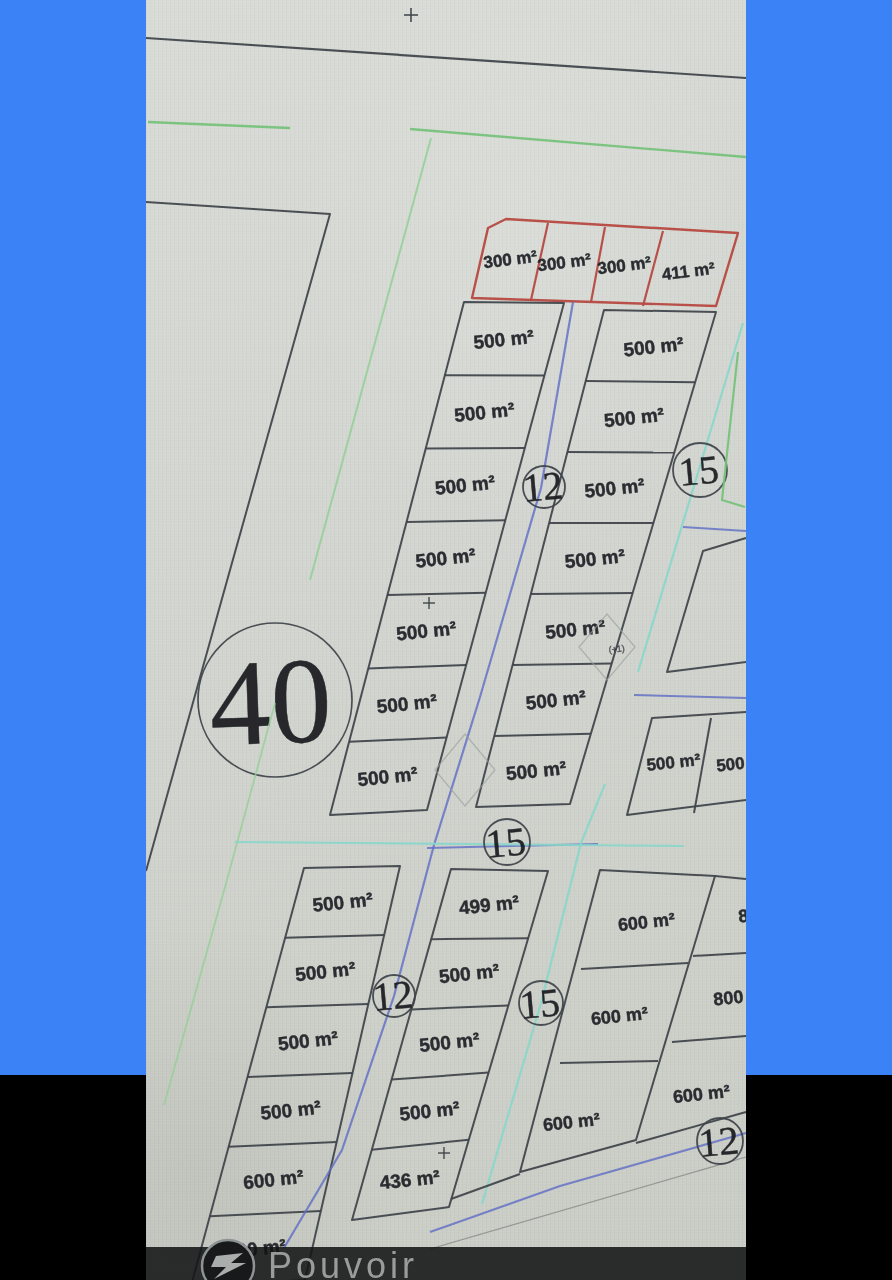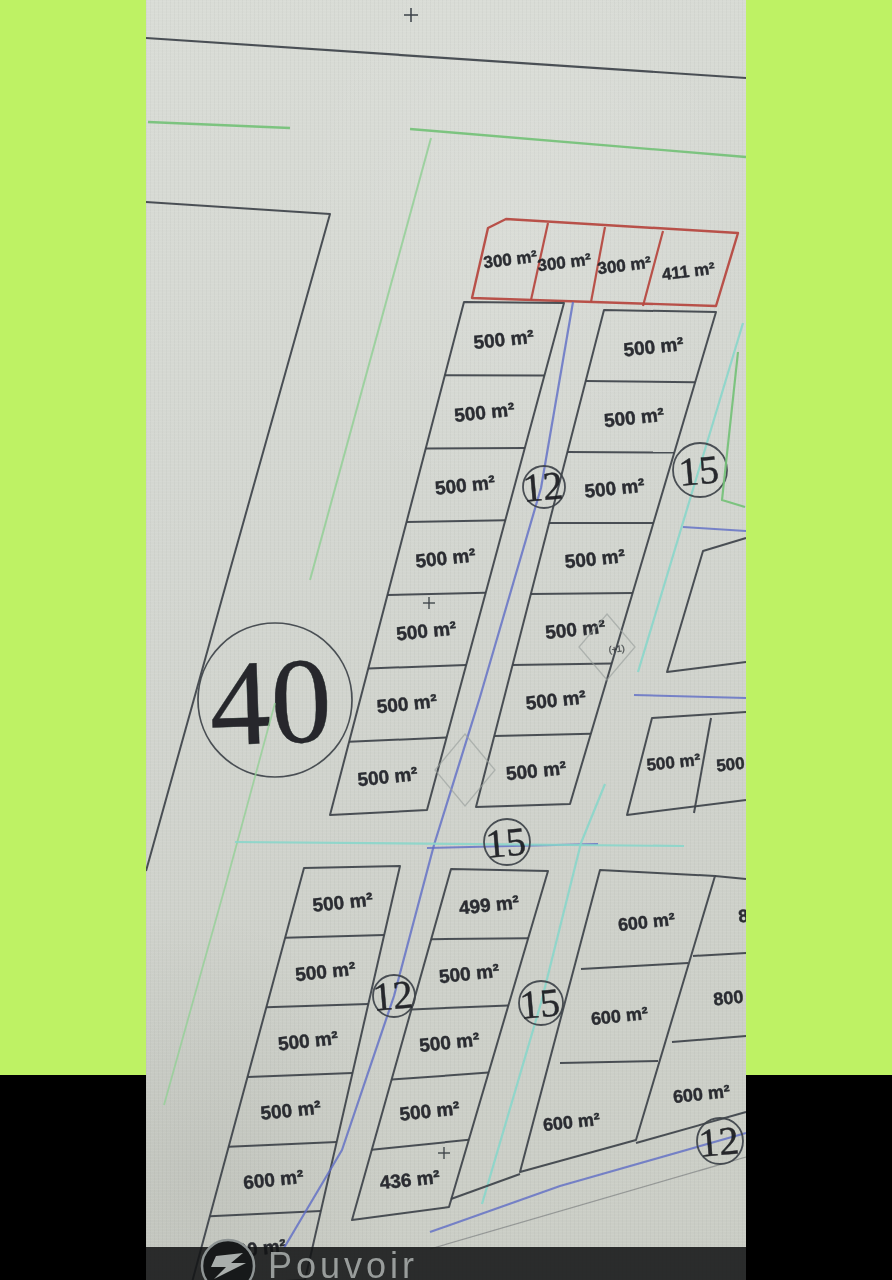--- a/index.html
+++ b/index.html
@@ -1,14 +1,14 @@
 <!DOCTYPE html>
 <html><head><meta charset="utf-8"><style>
 html,body{margin:0;padding:0;background:#000;width:892px;height:1280px;overflow:hidden}
-#stage{position:relative;width:892px;height:1075px;background:#bef264}
+#stage{position:relative;width:892px;height:1075px;background:#3b82f6}
 #content{position:absolute;left:146px;top:0;width:600px;height:1280px;
  background:linear-gradient(165deg,#d9dcd6 0%,#d3d6d0 40%,#cdd0c9 75%,#c9ccc4 100%)}
 #glare{position:absolute;left:146px;top:0;width:600px;height:1280px;
  background:radial-gradient(55% 35% at 62% 18%,rgba(255,255,255,0.10),rgba(255,255,255,0) 70%),radial-gradient(50% 30% at 8% 92%,rgba(20,22,20,0.06),rgba(0,0,0,0) 70%)}
 #tex{position:absolute;left:146px;top:0;width:600px;height:1280px;
  background:repeating-linear-gradient(0deg,rgba(255,255,255,0.055) 0 1px,transparent 1px 3px),
  repeating-linear-gradient(90deg,rgba(90,95,90,0.045) 0 1px,transparent 1px 4px);}
 svg{position:absolute;left:0;top:0}
 </style></head><body>
 <div id="stage">

